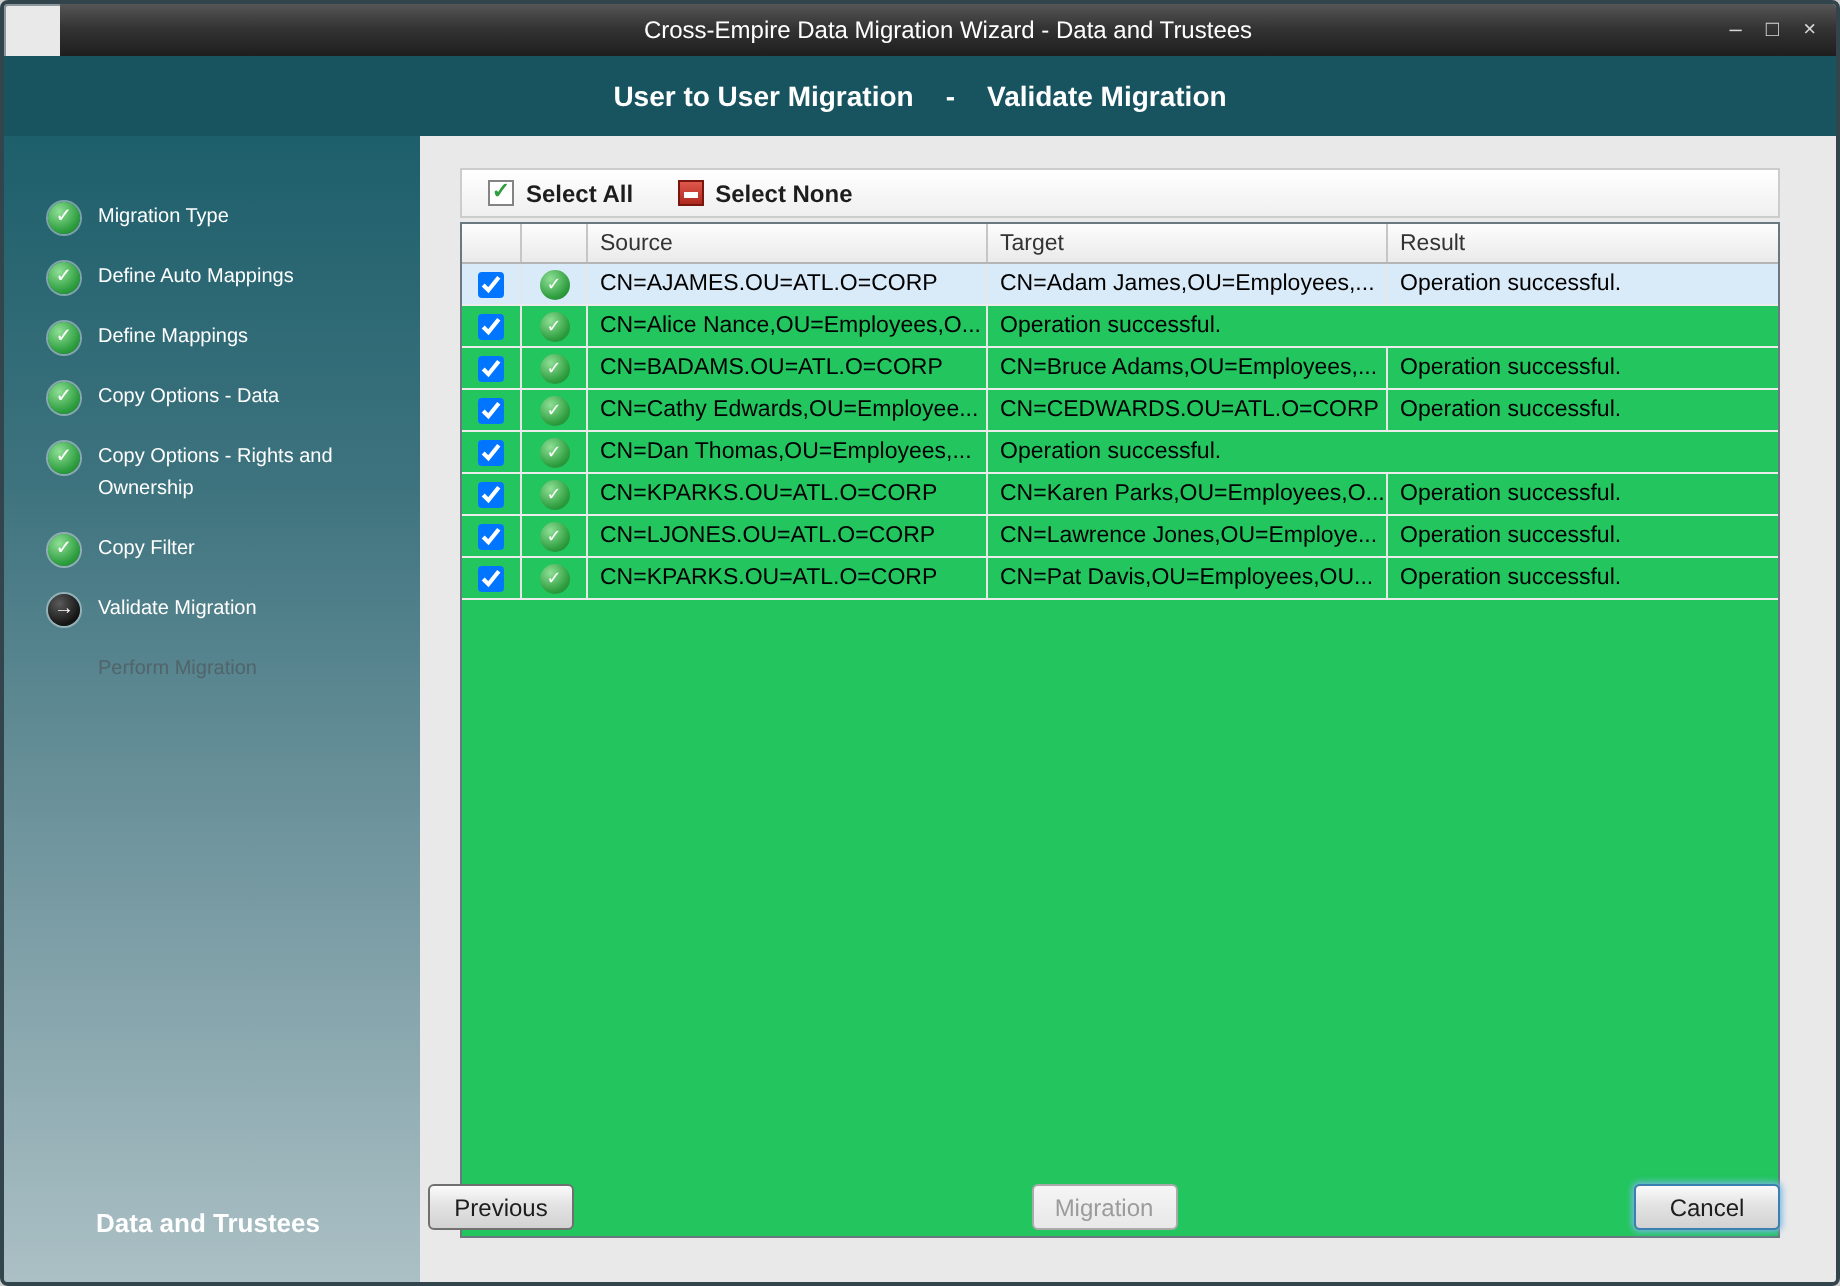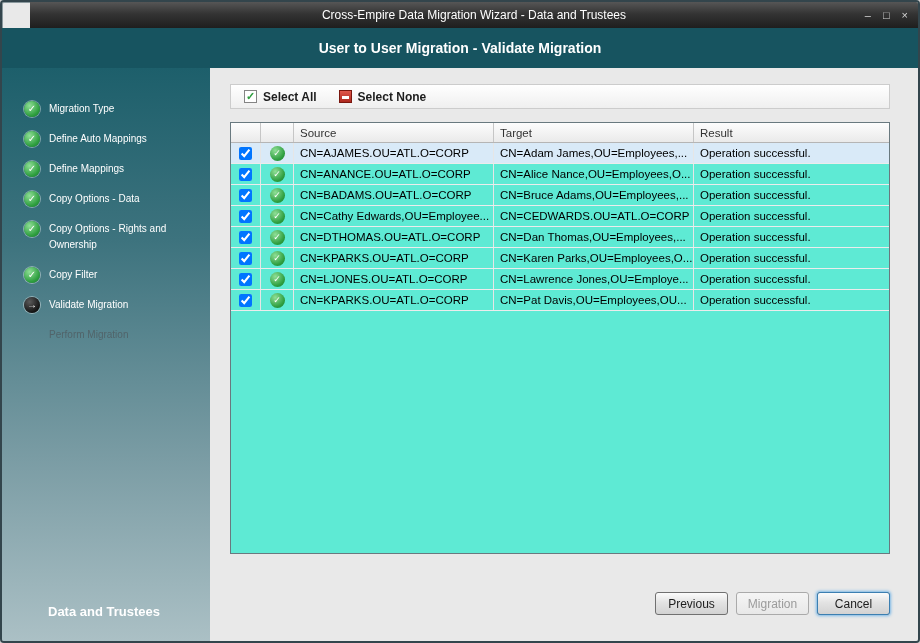--- a/index.html
+++ b/index.html
@@ -15,21 +15,21 @@
               background:linear-gradient(180deg,#565656 0%,#343434 45%,#1e1e1e 100%);
               display:flex; align-items:center; justify-content:center; position:relative;
               color:#ffffff; font-size:12px;margin-left:28px; }
   .win-controls { position:absolute; right:10px; top:0; height:100%;
                   display:flex; align-items:center; gap:12px; color:#d6d6d6; font-size:11px; }
   .win-controls span { cursor:default; line-height:11px; }
 
   
   .header { flex:0 0 40px; height:40px; background:#175460; color:#fff;
             display:flex; align-items:center; justify-content:center;
-            font-size:14px; font-weight:bold; gap:4px; }
+            font-size:14px; font-weight:bold; gap:16px; }
 
   .body { flex:1; display:flex; min-height:0; }
 
   
   .sidebar { flex:0 0 208px; width:208px; position:relative; padding-top:26px;
              background:linear-gradient(180deg,#1d5f6b 0%,#3d737e 30%,#7a9ca4 68%,#abc0c5 100%); }
   .step { display:flex; align-items:flex-start; gap:9px; padding:7px 10px 7px 22px; }
   .step-icon { width:16px; height:16px; flex:0 0 16px; border-radius:50%;
                font-size:10px; line-height:16px; display:flex; align-items:center; justify-content:center;
                color:#fff; margin-top:0; }
@@ -52,21 +52,21 @@
               font-weight:bold; color:#1d1d1d; background:transparent; border:0;
               font-family:inherit; cursor:default; }
   .icon-select-all { width:13px; height:13px; background:#fff; border:1px solid #848484;
                      color:#2f9e3f; font-size:11px; font-weight:bold; line-height:11px; text-align:center; }
   .icon-select-none { width:13px; height:13px; background:linear-gradient(180deg,#e0584c,#ad281e);
                       border:1px solid #79170f; position:relative; }
   .icon-select-none::after { content:""; position:absolute; left:2px; right:2px; top:5px;
                              height:3px; background:#ffffff; }
 
   
-  .table { margin-top:13px; height:432px; border:1px solid #69797f; background:#5eead4;
+  .table { margin-top:2px; height:508px; border:1px solid #69797f; background:#22c55e;
            display:flex; flex-direction:column; font-size:11.5px; color:#000; }
   .thead { display:flex; flex:0 0 20px; height:20px;
            background:linear-gradient(180deg,#fdfdfd,#eaeaea); border-bottom:1px solid #b5b5b5;
            color:#333; }
   .thead .cell { border-right:1px solid #c6c6c6; display:flex; align-items:center; padding:0 6px; }
   .tbody { flex:1; overflow:hidden; }
   .trow { display:flex; height:21px; border-bottom:1px solid #ececec; }
   .trow.selected { background:#d9eaf8; }
   .trow .cell { border-right:1px solid #e6e6e6; display:flex; align-items:center;
                 padding:0 6px; overflow:hidden; white-space:nowrap; }
@@ -75,21 +75,21 @@
   .c-source { width:200px; flex:0 0 200px; }
   .c-target { width:200px; flex:0 0 200px; }
   .c-result { flex:1; border-right:0 !important; }
   .row-check { width:13px; height:13px; }
   .orb { width:15px; height:15px; border-radius:50%;
          background:radial-gradient(circle at 35% 30%, #8fdf96, #2e9e3f 65%, #1d7a2d);
          color:#fff; font-size:9px; display:flex; align-items:center; justify-content:center; }
 
   
   .footer-row { position:absolute; left:4px; right:28px; bottom:26px;
-                display:flex; justify-content:flex-end; gap:8px; }
+                display:flex; justify-content:space-between; gap:8px; }
   .btn { min-width:73px; height:23px; font-size:12px; font-family:inherit; color:#1d1d1d;
          background:linear-gradient(180deg,#fbfbfb,#e3e3e3 45%,#d2d2d2);
          border:1px solid #707070; border-radius:3px; cursor:default; }
   .btn:disabled { color:#9b9b9b; border-color:#aaaaaa;
                   background:linear-gradient(180deg,#f5f5f5,#e8e8e8); }
   .btn-cancel { position:absolute; right:0; top:0; border-color:#3c7fb1;
                 box-shadow:0 0 3px 1px #79b7e6; }
 </style>
 </head>
 <body>
@@ -192,21 +192,20 @@
     <span class="cell c-result">Operation successful.</span>
   </div>
 
   <div class="trow">
     <span class="cell c-check">
       <input type="checkbox" class="row-check" checked="" style="">
     </span>
     <span class="cell c-status">
       <span class="orb">✓</span>
     </span>
-    <span class="cell c-source">CN=ANANCE.OU=ATL.O=CORP</span>
     <span class="cell c-target">CN=Alice Nance,OU=Employees,O...</span>
     <span class="cell c-result">Operation successful.</span>
   </div>
 
   <div class="trow">
     <span class="cell c-check">
       <input type="checkbox" class="row-check" checked="" style="">
     </span>
     <span class="cell c-status">
       <span class="orb">✓</span>
@@ -228,21 +227,20 @@
     <span class="cell c-result">Operation successful.</span>
   </div>
 
   <div class="trow">
     <span class="cell c-check">
       <input type="checkbox" class="row-check" checked="" style="">
     </span>
     <span class="cell c-status">
       <span class="orb">✓</span>
     </span>
-    <span class="cell c-source">CN=DTHOMAS.OU=ATL.O=CORP</span>
     <span class="cell c-target">CN=Dan Thomas,OU=Employees,...</span>
     <span class="cell c-result">Operation successful.</span>
   </div>
 
   <div class="trow">
     <span class="cell c-check">
       <input type="checkbox" class="row-check" checked="" style="">
     </span>
     <span class="cell c-status">
       <span class="orb">✓</span>

